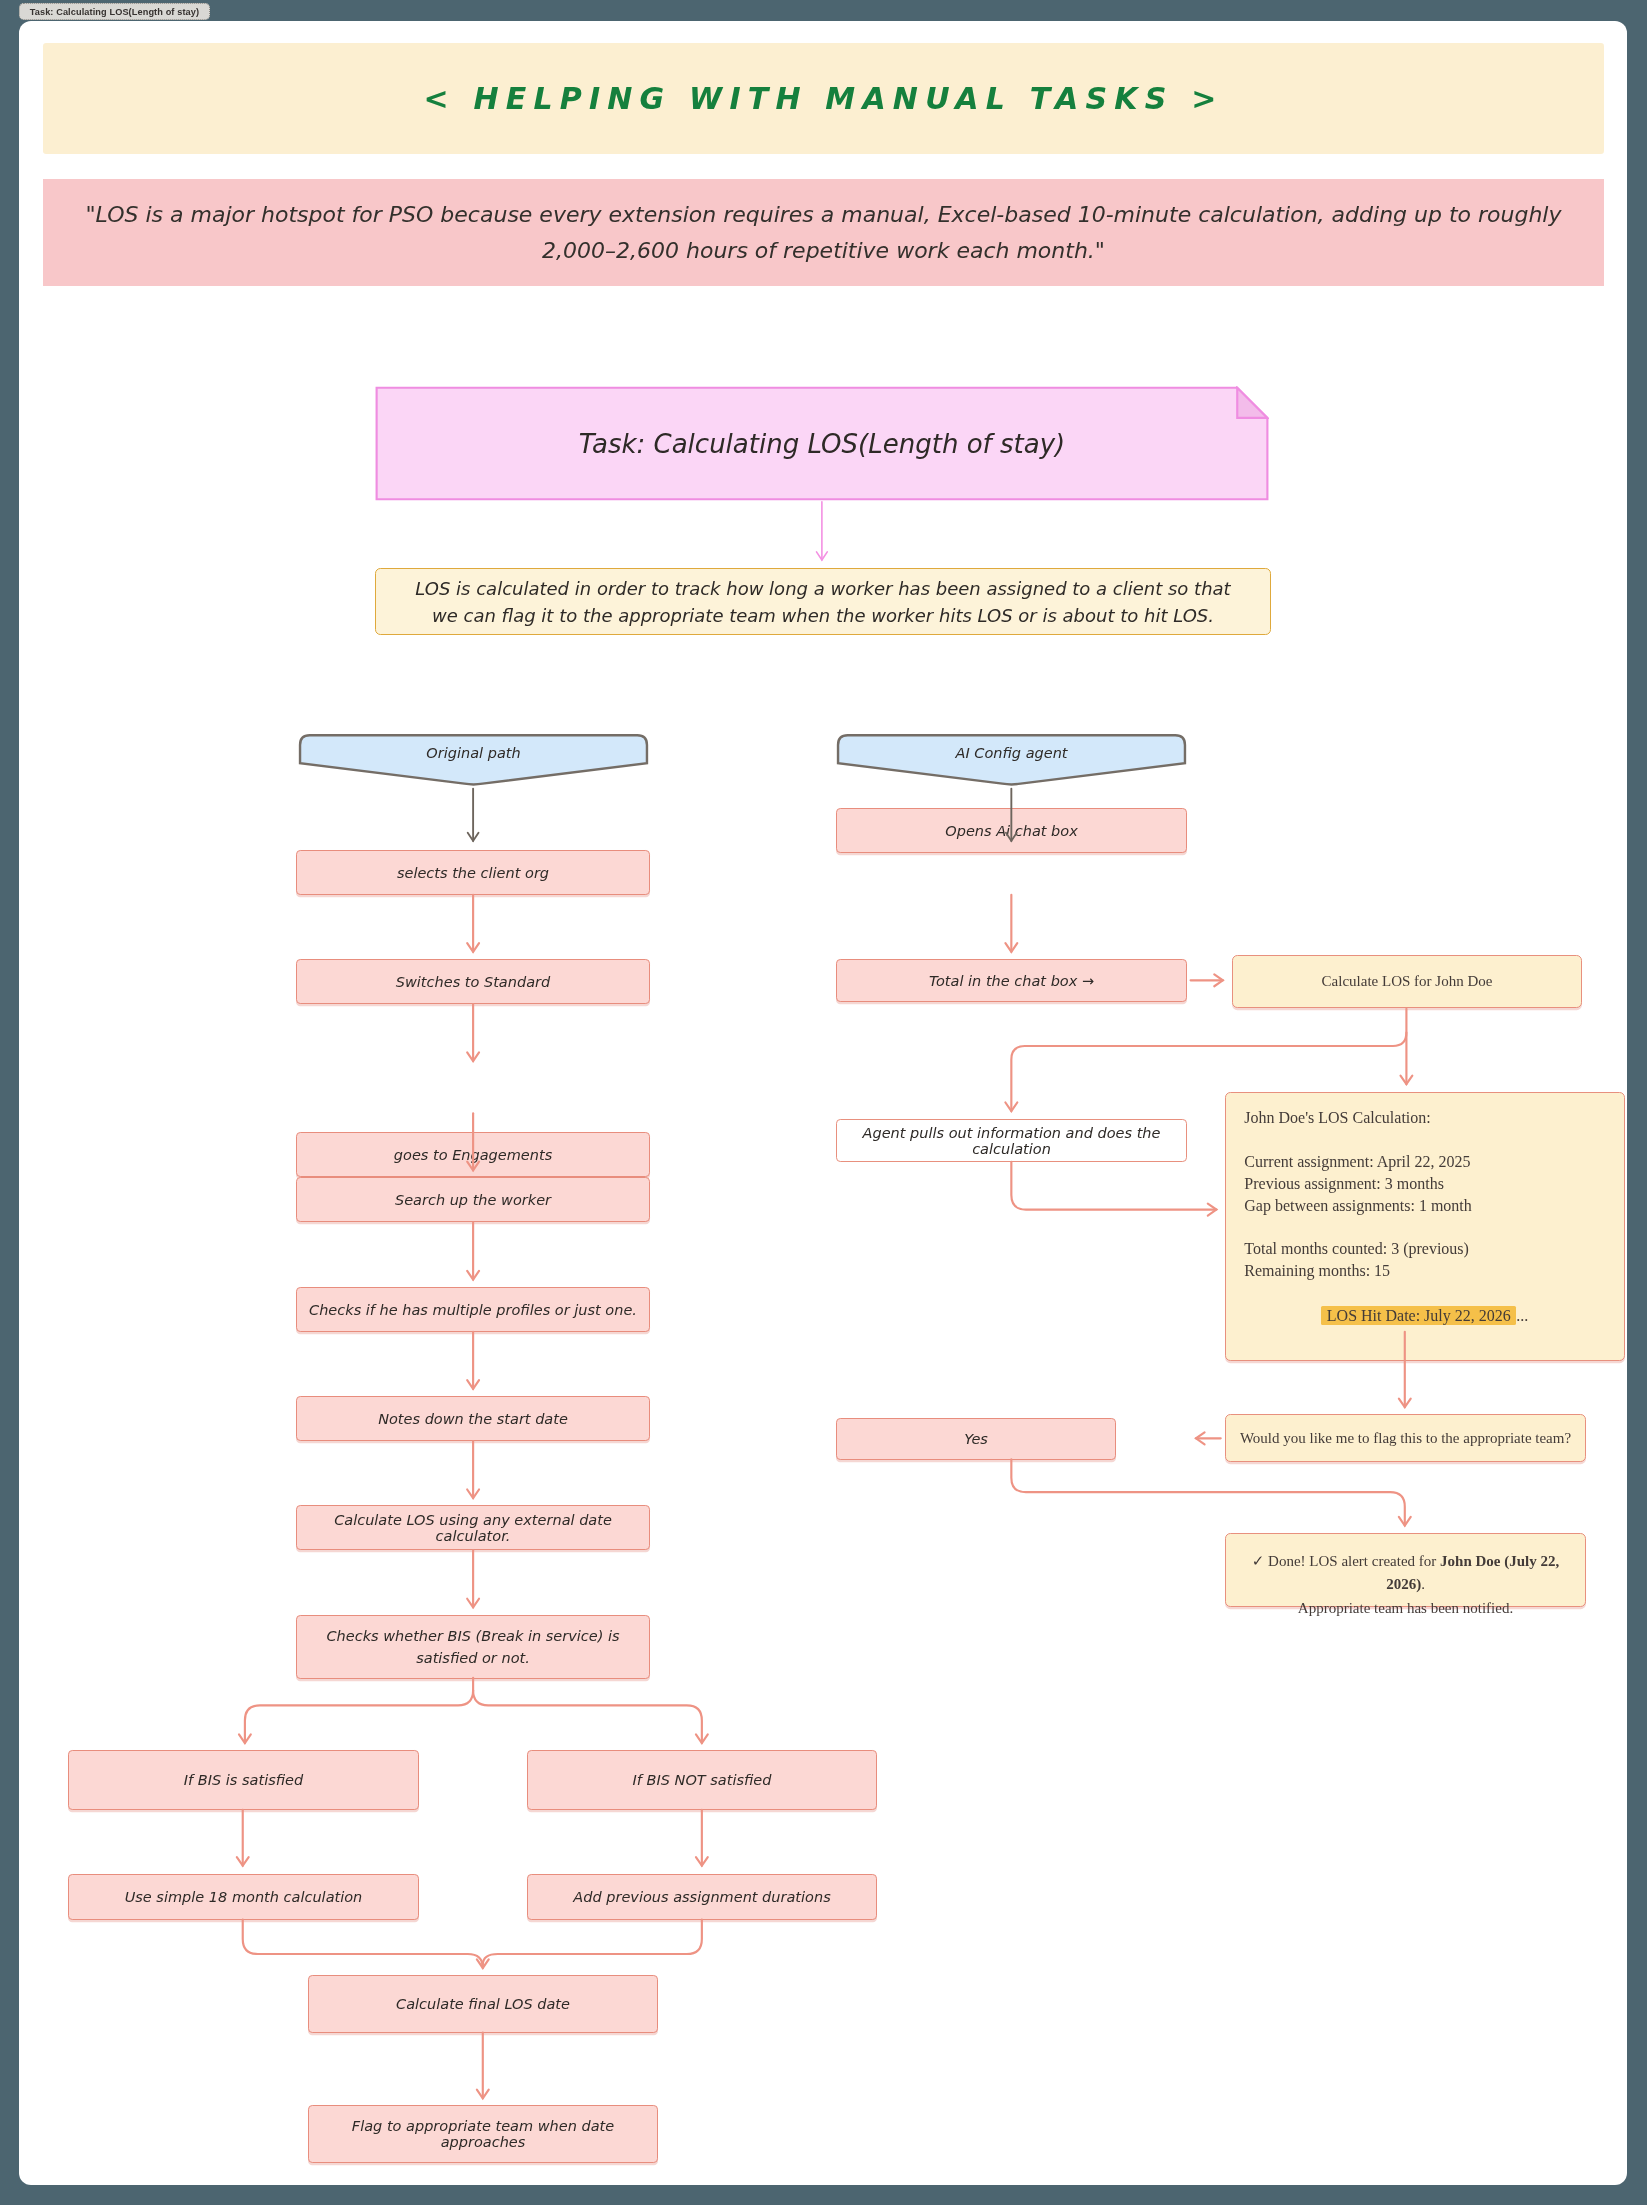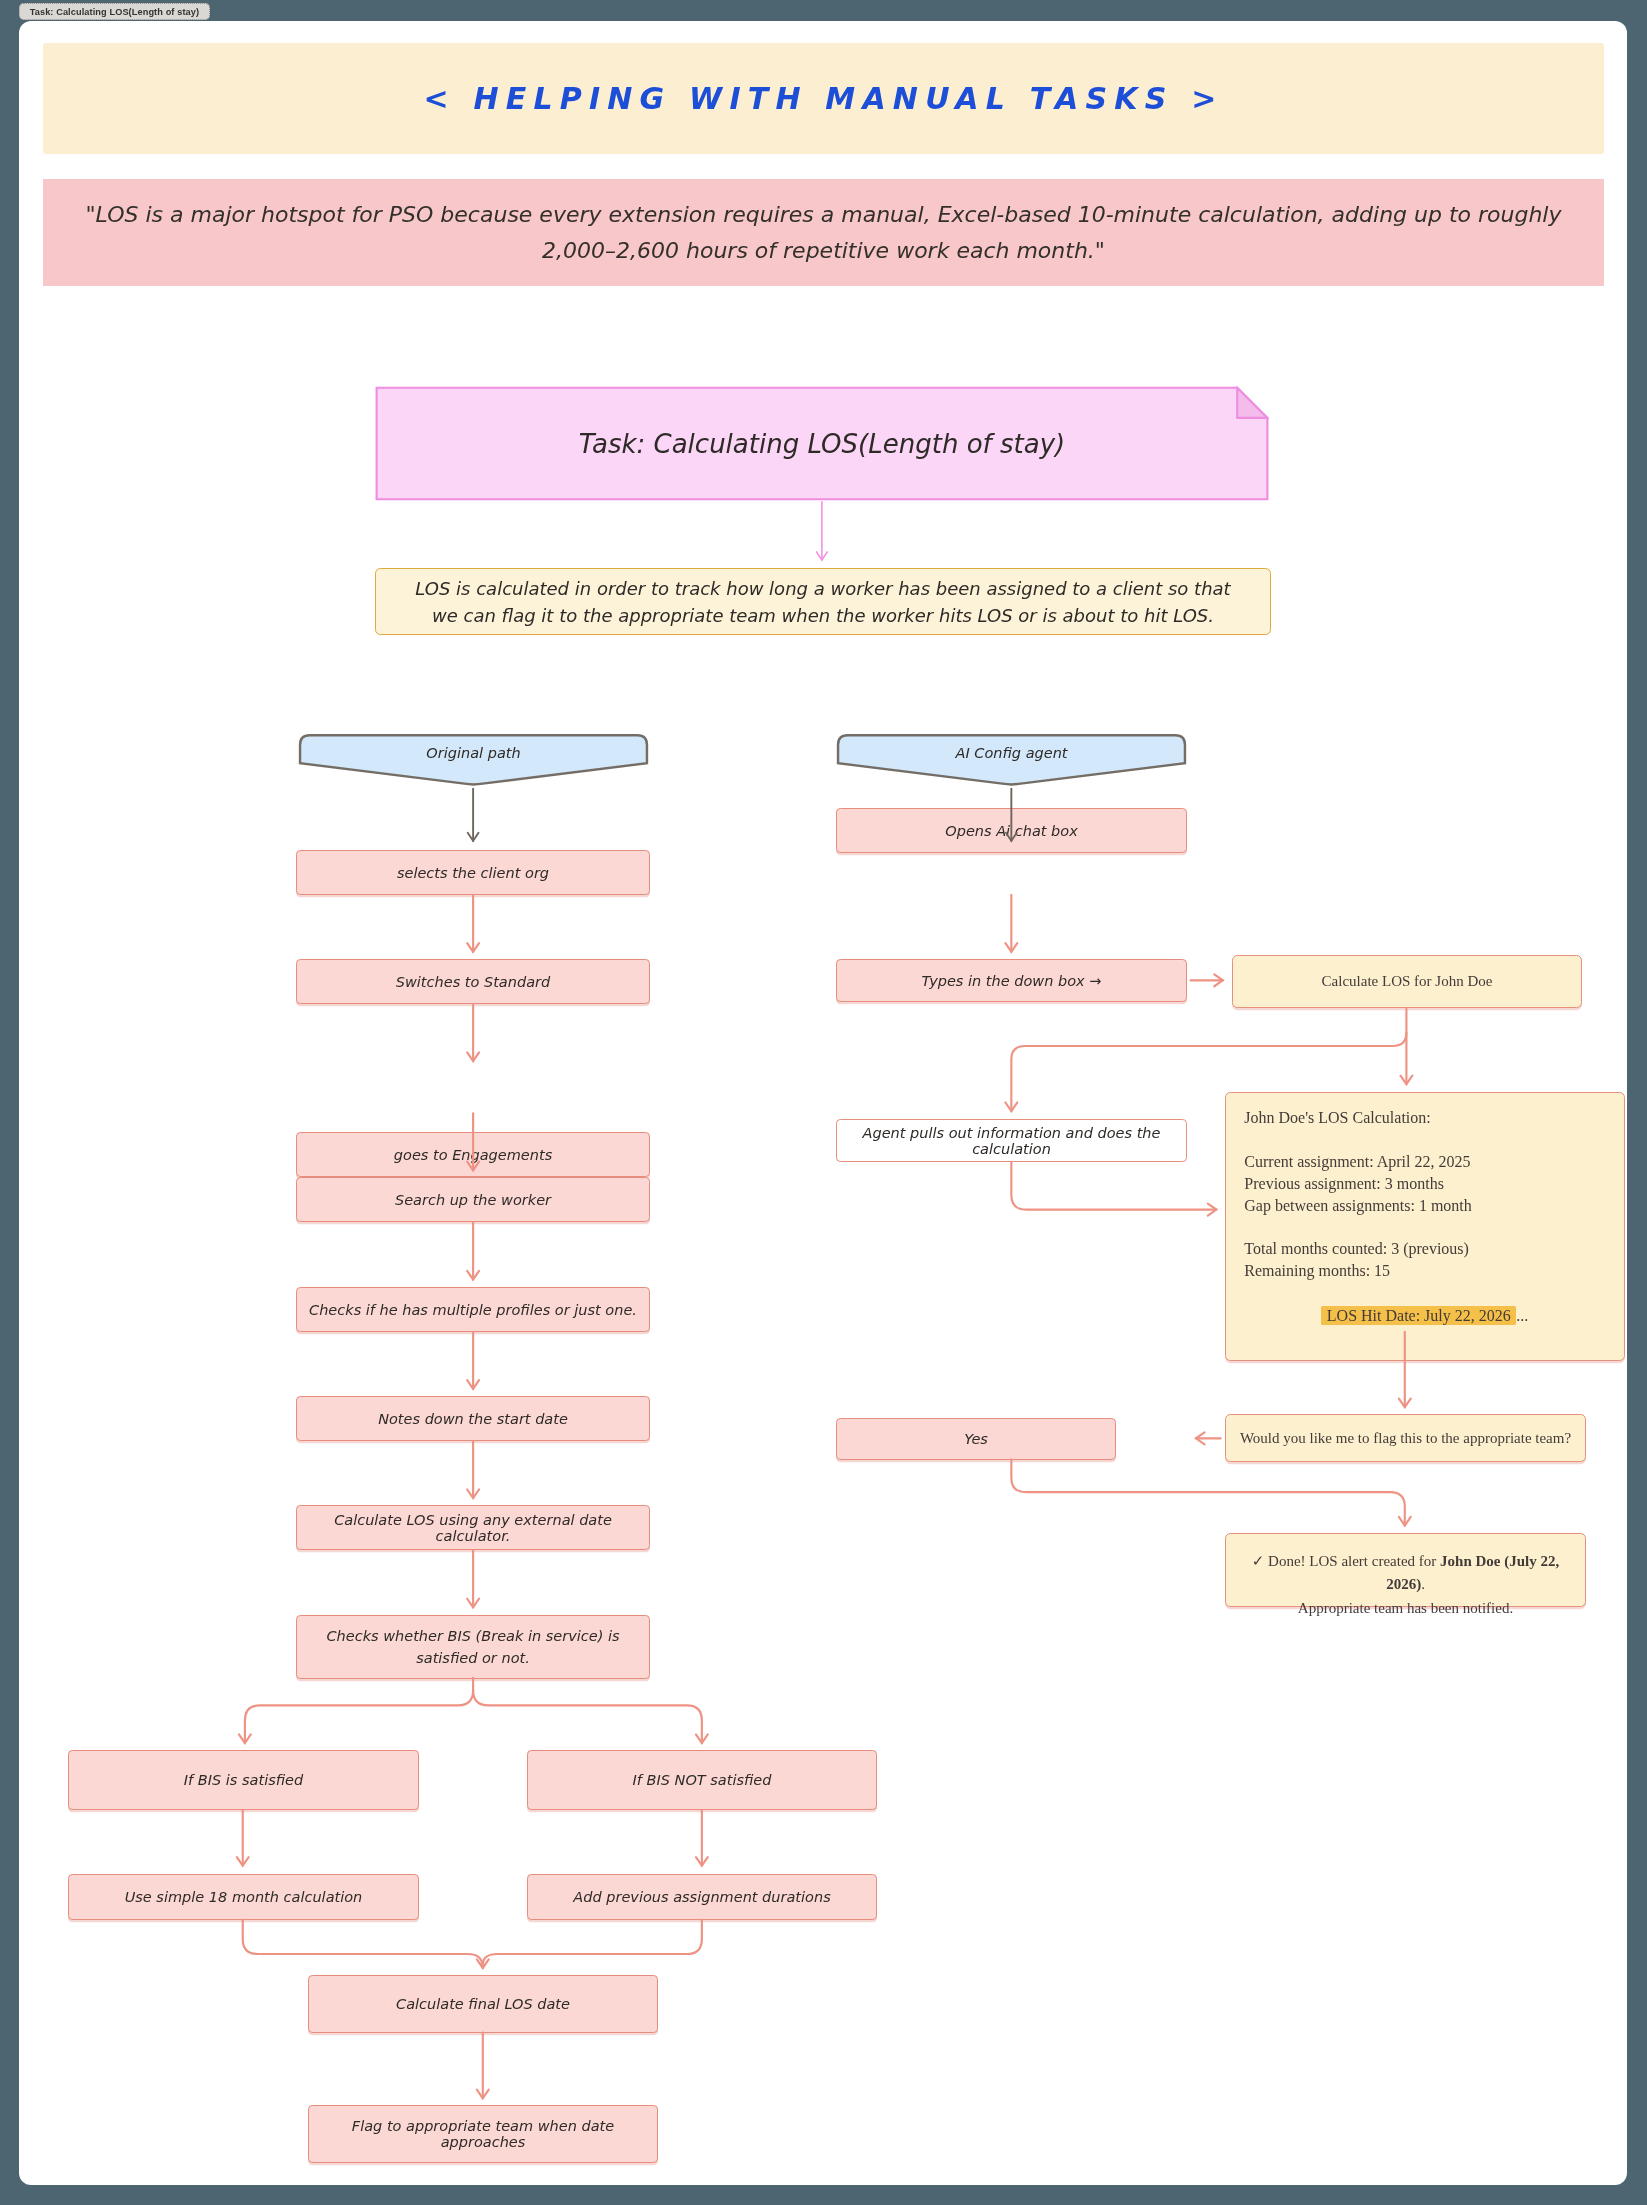--- a/index.html
+++ b/index.html
@@ -26,21 +26,21 @@
   }
   .pink{background:#fcd8d4;border:1.6px solid #e88d7d;border-radius:4.3px;
         box-shadow:0 2.2px 0 rgba(222,124,108,.30);}
   .cream{background:#fdf0cf;border:1.6px solid #e8907e;border-radius:5.4px;
         box-shadow:0 2.2px 0 rgba(222,124,108,.30);}
   .whitebox{background:#ffffff;border:1.6px solid #e8907e;border-radius:4.3px;}
   .banner{
     position:absolute;left:43px;top:43px;width:1561px;height:111px;
     background:#fcefd1;border-radius:3.2px;display:flex;align-items:center;justify-content:center;
   }
-  .banner .t{font-size:30px;letter-spacing:.24em;font-weight:600;color:#1d4ed8;}
+  .banner .t{font-size:30px;letter-spacing:.24em;font-weight:600;color:#15803d;}
   .quote{
     position:absolute;left:43px;top:179px;width:1561px;height:107px;
     background:#f8c7c9;display:flex;align-items:center;justify-content:center;
   }
   .quote .t{font-size:22px;line-height:1.6;max-width:1529px;text-align:center;color:#33302c;}
   .desc{
     position:absolute;left:375px;top:568px;width:894px;height:65px;
     background:#fdf3d9;border:1.6px solid #dfa93c;border-radius:5.4px;
     display:flex;align-items:center;justify-content:center;
   }
@@ -188,21 +188,21 @@
     <span>Calculate final LOS date</span>
   </div>
 <div class="node pink hand" style="left:308px;top:2105px;width:350px;height:58px;font-size:14.5px;">
     <span>Flag to appropriate team when date approaches</span>
   </div>
 
 <div class="node pink hand" style="left:836px;top:808px;width:351px;height:45px;font-size:14.5px;">
     <span>Opens Ai chat box</span>
   </div>
 <div class="node pink hand" style="left:836px;top:959px;width:351px;height:43px;font-size:14.5px;">
-    <span>Types in the down box →</span>
+    <span>Total in the chat box →</span>
   </div>
 <div class="node cream serif" style="left:1232px;top:955px;width:350px;height:53px;font-size:15px;">
     <span>Calculate LOS for John Doe</span>
   </div>
 <div class="node whitebox hand" style="left:836px;top:1119px;width:351px;height:43px;font-size:14.5px;">
     <span>Agent pulls out information and does the calculation</span>
   </div>
 
 <div class="bigyellow serif">
   <div>John Doe's LOS Calculation:</div>

